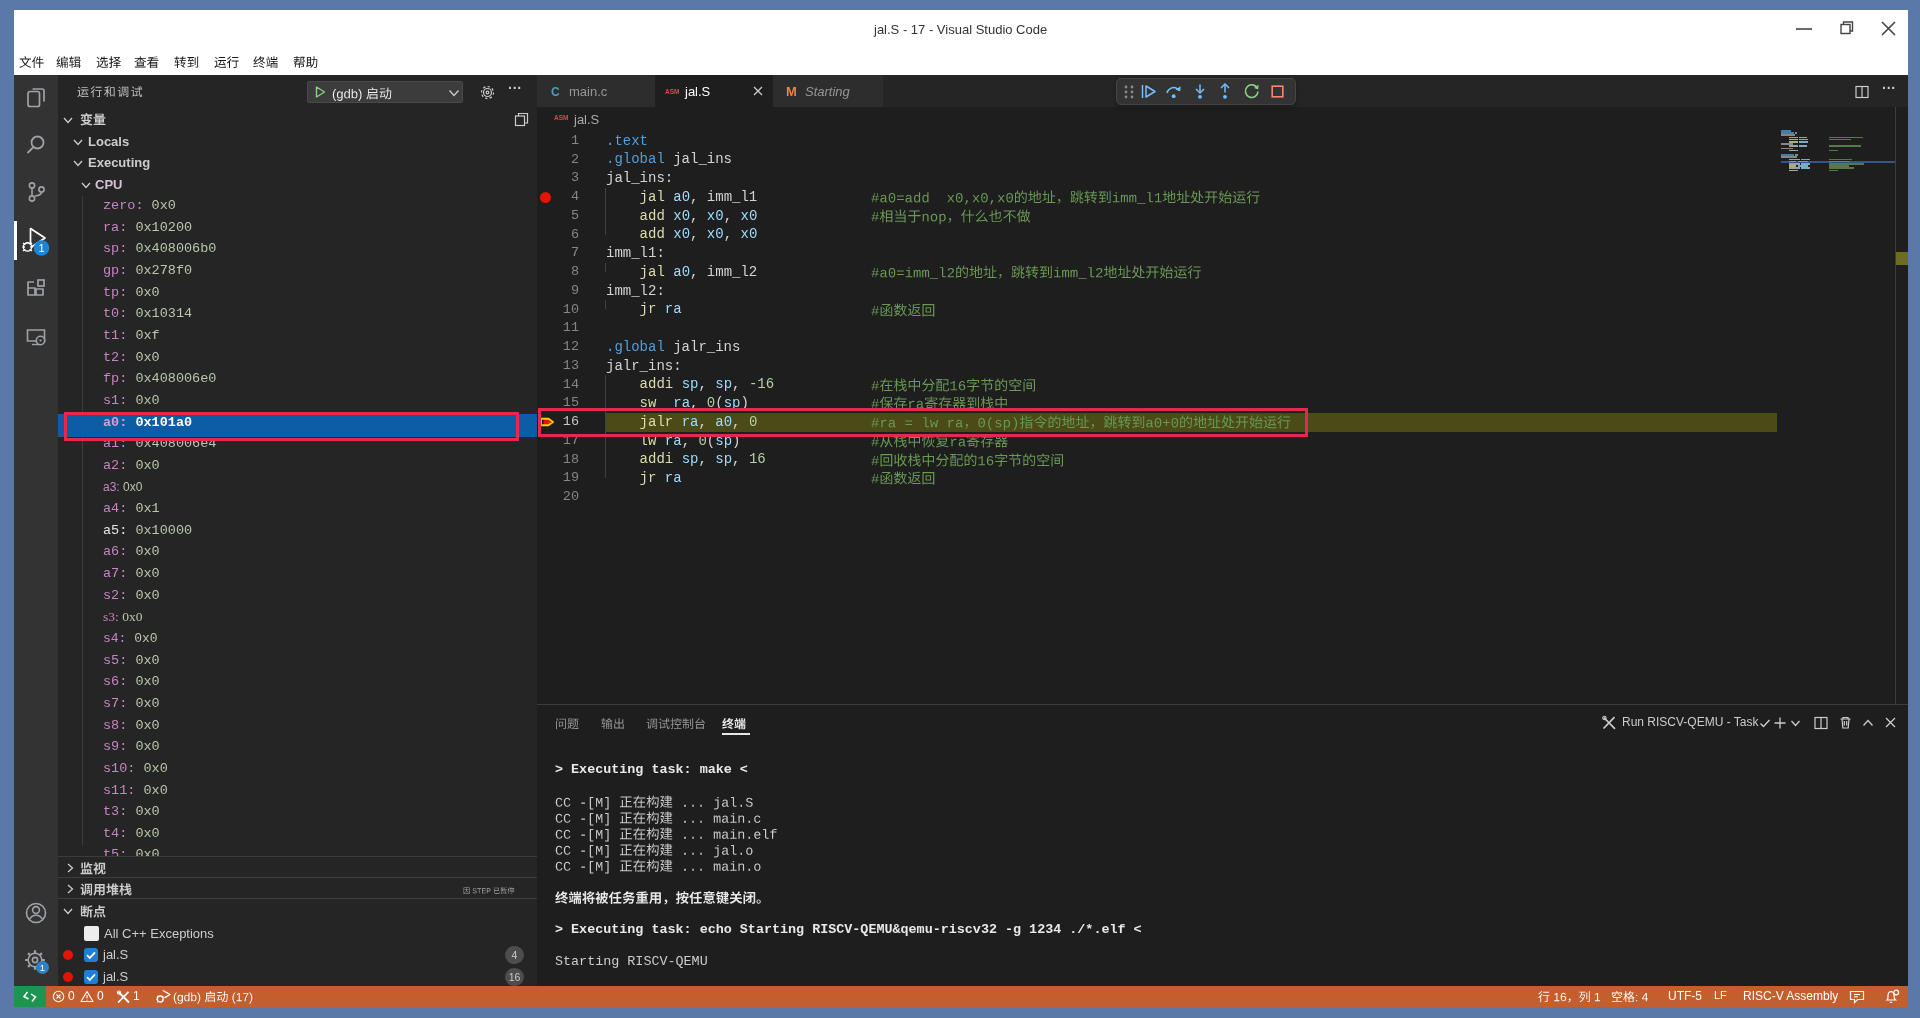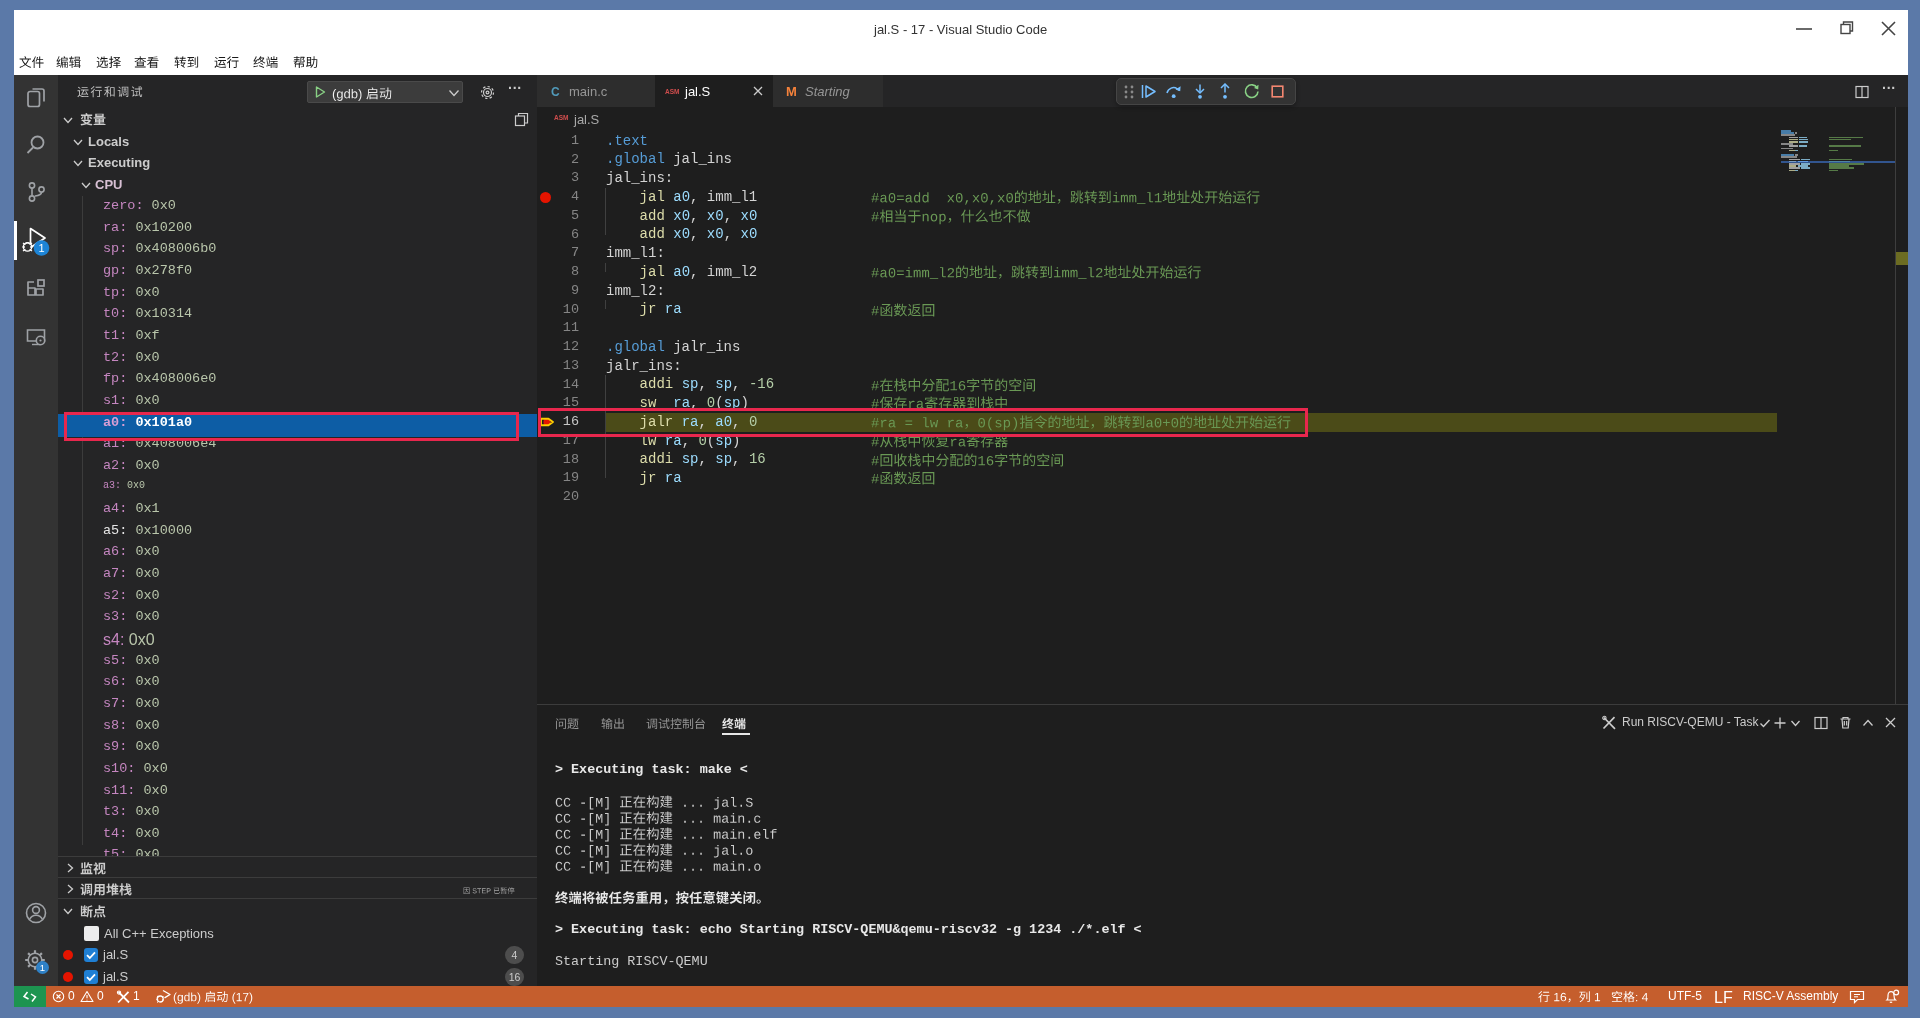--- a/index.html
+++ b/index.html
@@ -161,28 +161,28 @@
 <div style="position:absolute;left:103px;top:285px;font-family:'Liberation Mono',monospace;font-size:13.5px;color:#ccc;;white-space:pre"><span style="color:#c586c0">tp: </span><span style="color:#b9c6ab">0x0</span></div>
 <div style="position:absolute;left:103px;top:306px;font-family:'Liberation Mono',monospace;font-size:13.5px;color:#ccc;;white-space:pre"><span style="color:#c586c0">t0: </span><span style="color:#b9c6ab">0x10314</span></div>
 <div style="position:absolute;left:103px;top:328px;font-family:'Liberation Mono',monospace;font-size:13.5px;color:#ccc;;white-space:pre"><span style="color:#c586c0">t1: </span><span style="color:#b9c6ab">0xf</span></div>
 <div style="position:absolute;left:103px;top:350px;font-family:'Liberation Mono',monospace;font-size:13.5px;color:#ccc;;white-space:pre"><span style="color:#c586c0">t2: </span><span style="color:#b9c6ab">0x0</span></div>
 <div style="position:absolute;left:103px;top:371px;font-family:'Liberation Mono',monospace;font-size:13.5px;color:#ccc;;white-space:pre"><span style="color:#c586c0">fp: </span><span style="color:#b9c6ab">0x408006e0</span></div>
 <div style="position:absolute;left:103px;top:393px;font-family:'Liberation Mono',monospace;font-size:13.5px;color:#ccc;;white-space:pre"><span style="color:#c586c0">s1: </span><span style="color:#b9c6ab">0x0</span></div>
 <div class="" style="left:58px;top:414px;width:479px;height:23px;background:#0d5da5"></div>
 <div style="position:absolute;left:103px;top:415px;font-family:'Liberation Mono',monospace;font-size:13.5px;color:#fff;font-weight:bold;;white-space:pre"><span style="color:#d99fd4">a0: </span><span style="color:#ffffff">0x101a0</span></div>
 <div style="position:absolute;left:103px;top:436px;font-family:'Liberation Mono',monospace;font-size:13.5px;color:#ccc;;white-space:pre"><span style="color:#c586c0">a1: </span><span style="color:#b9c6ab">0x408006e4</span></div>
 <div style="position:absolute;left:103px;top:458px;font-family:'Liberation Mono',monospace;font-size:13.5px;color:#ccc;;white-space:pre"><span style="color:#c586c0">a2: </span><span style="color:#b9c6ab">0x0</span></div>
-<div style="position:absolute;left:103px;top:480px;font-family:Liberation Mono, monospace;font-size:10px;color:#ccc;;white-space:pre"><span style="color:#c586c0">a3: </span><span style="color:#b9c6ab">0x0</span></div>
+<div style="position:absolute;left:103px;top:480px;font-family:Liberation Sans, sans-serif;font-size:12px;color:#ccc;;white-space:pre"><span style="color:#c586c0">a3: </span><span style="color:#b9c6ab">0x0</span></div>
 <div style="position:absolute;left:103px;top:501px;font-family:'Liberation Mono',monospace;font-size:13.5px;color:#ccc;;white-space:pre"><span style="color:#c586c0">a4: </span><span style="color:#b9c6ab">0x1</span></div>
 <div style="position:absolute;left:103px;top:523px;font-family:'Liberation Mono',monospace;font-size:13.5px;color:#ccc;;white-space:pre"><span style="color:#e5e5e5">a5: </span><span style="color:#b9c6ab">0x10000</span></div>
 <div style="position:absolute;left:103px;top:544px;font-family:'Liberation Mono',monospace;font-size:13.5px;color:#ccc;;white-space:pre"><span style="color:#c586c0">a6: </span><span style="color:#b9c6ab">0x0</span></div>
 <div style="position:absolute;left:103px;top:566px;font-family:'Liberation Mono',monospace;font-size:13.5px;color:#ccc;;white-space:pre"><span style="color:#c586c0">a7: </span><span style="color:#b9c6ab">0x0</span></div>
 <div style="position:absolute;left:103px;top:588px;font-family:'Liberation Mono',monospace;font-size:13.5px;color:#ccc;;white-space:pre"><span style="color:#c586c0">s2: </span><span style="color:#b9c6ab">0x0</span></div>
-<div style="position:absolute;left:103px;top:609px;font-family:Liberation Mono, monospace;font-size:13.5px;color:#ccc;;white-space:pre"><span style="color:#c586c0">s3: </span><span style="color:#b9c6ab">0x0</span></div>
-<div style="position:absolute;left:103px;top:631px;font-family:Liberation Sans, sans-serif;font-size:16px;color:#ccc;;white-space:pre"><span style="color:#c586c0">s4: </span><span style="color:#b9c6ab">0x0</span></div>
+<div style="position:absolute;left:103px;top:609px;font-family:Liberation Serif, serif;font-size:13.5px;color:#ccc;;white-space:pre"><span style="color:#c586c0">s3: </span><span style="color:#b9c6ab">0x0</span></div>
+<div style="position:absolute;left:103px;top:631px;font-family:Liberation Mono, monospace;font-size:13px;color:#ccc;;white-space:pre"><span style="color:#c586c0">s4: </span><span style="color:#b9c6ab">0x0</span></div>
 <div style="position:absolute;left:103px;top:653px;font-family:'Liberation Mono',monospace;font-size:13.5px;color:#ccc;;white-space:pre"><span style="color:#c586c0">s5: </span><span style="color:#b9c6ab">0x0</span></div>
 <div style="position:absolute;left:103px;top:674px;font-family:'Liberation Mono',monospace;font-size:13.5px;color:#ccc;;white-space:pre"><span style="color:#c586c0">s6: </span><span style="color:#b9c6ab">0x0</span></div>
 <div style="position:absolute;left:103px;top:696px;font-family:'Liberation Mono',monospace;font-size:13.5px;color:#ccc;;white-space:pre"><span style="color:#c586c0">s7: </span><span style="color:#b9c6ab">0x0</span></div>
 <div style="position:absolute;left:103px;top:718px;font-family:'Liberation Mono',monospace;font-size:13.5px;color:#ccc;;white-space:pre"><span style="color:#c586c0">s8: </span><span style="color:#b9c6ab">0x0</span></div>
 <div style="position:absolute;left:103px;top:739px;font-family:'Liberation Mono',monospace;font-size:13.5px;color:#ccc;;white-space:pre"><span style="color:#c586c0">s9: </span><span style="color:#b9c6ab">0x0</span></div>
 <div style="position:absolute;left:103px;top:761px;font-family:'Liberation Mono',monospace;font-size:13.5px;color:#ccc;;white-space:pre"><span style="color:#c586c0">s10: </span><span style="color:#b9c6ab">0x0</span></div>
 <div style="position:absolute;left:103px;top:783px;font-family:'Liberation Mono',monospace;font-size:13.5px;color:#ccc;;white-space:pre"><span style="color:#c586c0">s11: </span><span style="color:#b9c6ab">0x0</span></div>
 <div style="position:absolute;left:103px;top:804px;font-family:'Liberation Mono',monospace;font-size:13.5px;color:#ccc;;white-space:pre"><span style="color:#c586c0">t3: </span><span style="color:#b9c6ab">0x0</span></div>
 <div style="position:absolute;left:103px;top:826px;font-family:'Liberation Mono',monospace;font-size:13.5px;color:#ccc;;white-space:pre"><span style="color:#c586c0">t4: </span><span style="color:#b9c6ab">0x0</span></div>
 <div class="" style="left:64px;top:412px;width:455px;height:29px;border:3px solid #e8274d"></div>
@@ -552,21 +552,21 @@
     <svg class="" width="64" height="18" viewBox="0 0 64 18" style="overflow:visible">
       <path transform="translate(0,12.2)" fill="#ffffff" d="M5.2 -9.4V-8.5H11.1V-9.4ZM3.2 -10.1C2.6 -9.2 1.4 -8.1 0.4 -7.5C0.6 -7.3 0.8 -6.9 0.9 -6.7C2.0 -7.5 3.3 -8.7 4.1 -9.7ZM4.7 -6.0V-5.2H8.7V-0.2C8.7 -0.0 8.7 0.0 8.4 0.1C8.2 0.1 7.4 0.1 6.5 0.0C6.7 0.3 6.8 0.7 6.8 0.9C8.0 0.9 8.7 0.9 9.1 0.8C9.5 0.6 9.6 0.4 9.6 -0.2V-5.2H11.5V-6.0ZM3.7 -7.5C2.9 -6.1 1.5 -4.8 0.3 -3.9C0.5 -3.7 0.8 -3.3 0.9 -3.1C1.4 -3.5 1.8 -3.9 2.3 -4.4V1.0H3.2V-5.4C3.7 -6.0 4.2 -6.6 4.5 -7.2Z M16.2 0.0V-0.9H18.4V-7.2L16.5 -5.9V-6.9L18.4 -8.3H19.4V-0.9H21.4V0.0Z M28.2 -2.7Q28.2 -1.4 27.4 -0.6Q26.7 0.1 25.5 0.1Q24.1 0.1 23.4 -0.9Q22.6 -2.0 22.6 -3.9Q22.6 -6.1 23.4 -7.2Q24.2 -8.4 25.6 -8.4Q27.4 -8.4 27.9 -6.7L26.9 -6.5Q26.6 -7.5 25.6 -7.5Q24.7 -7.5 24.2 -6.7Q23.7 -5.8 23.7 -4.2Q24.0 -4.8 24.5 -5.1Q25.0 -5.3 25.7 -5.3Q26.8 -5.3 27.5 -4.6Q28.2 -3.9 28.2 -2.7ZM27.1 -2.7Q27.1 -3.6 26.6 -4.0Q26.2 -4.5 25.4 -4.5Q24.7 -4.5 24.2 -4.1Q23.8 -3.7 23.8 -2.9Q23.8 -2.0 24.2 -1.3Q24.7 -0.7 25.5 -0.7Q26.2 -0.7 26.6 -1.2Q27.1 -1.8 27.1 -2.7Z M30.6 1.3C31.8 0.8 32.6 -0.1 32.6 -1.4C32.6 -2.3 32.3 -2.8 31.6 -2.8C31.1 -2.8 30.7 -2.5 30.7 -2.0C30.7 -1.4 31.1 -1.1 31.6 -1.1L31.8 -1.1C31.8 -0.3 31.2 0.3 30.3 0.6Z M48.4 -8.7V-2.0H49.3V-8.7ZM50.9 -10.0V-0.2C50.9 -0.0 50.8 0.0 50.6 0.0C50.4 0.1 49.8 0.1 49.1 0.0C49.2 0.3 49.4 0.7 49.4 0.9C50.3 0.9 50.9 0.9 51.3 0.8C51.6 0.6 51.8 0.3 51.8 -0.2V-10.0ZM42.9 -3.6C43.5 -3.2 44.2 -2.6 44.7 -2.2C43.9 -1.0 42.8 -0.2 41.6 0.3C41.8 0.4 42.1 0.8 42.2 1.0C44.7 -0.1 46.6 -2.5 47.2 -6.6L46.6 -6.8L46.5 -6.8H43.8C44.0 -7.3 44.1 -7.9 44.3 -8.6H47.5V-9.4H41.4V-8.6H43.4C42.9 -6.7 42.3 -5.0 41.3 -3.9C41.5 -3.8 41.9 -3.5 42.0 -3.3C42.6 -4.0 43.1 -4.9 43.5 -5.9H46.2C46.0 -4.8 45.6 -3.8 45.2 -3.0C44.7 -3.4 44.0 -3.9 43.4 -4.3Z M56.9 0.0V-0.9H59.0V-7.2L57.2 -5.9V-6.9L59.1 -8.3H60.1V-0.9H62.1V0.0Z"></path>
     </svg>
   </div>
 <div style="position:absolute;left:1611px;top:988.8px;line-height:0">
     <svg class="" width="39" height="18" viewBox="0 0 39 18" style="overflow:visible">
       <path transform="translate(0,12.2)" fill="#ffffff" d="M6.8 -6.4C8.0 -5.8 9.6 -4.9 10.4 -4.3L11.0 -5.0C10.2 -5.5 8.5 -6.4 7.3 -7.0ZM4.6 -7.1C3.7 -6.3 2.4 -5.5 1.0 -5.0L1.5 -4.2C3.0 -4.8 4.3 -5.7 5.2 -6.5ZM0.9 -0.3V0.6H11.1V-0.3H6.5V-3.3H9.9V-4.1H2.2V-3.3H5.5V-0.3ZM5.1 -9.9C5.3 -9.5 5.5 -9.0 5.7 -8.6H0.9V-5.9H1.8V-7.8H10.2V-6.2H11.1V-8.6H6.8C6.6 -9.1 6.3 -9.7 6.0 -10.2Z M18.9 -8.0H21.5C21.2 -7.2 20.7 -6.6 20.1 -6.0C19.5 -6.5 19.1 -7.2 18.8 -7.8ZM14.4 -10.1V-7.5H12.6V-6.7H14.3C13.9 -5.0 13.1 -3.1 12.3 -2.1C12.5 -1.9 12.7 -1.5 12.8 -1.3C13.4 -2.1 14.0 -3.4 14.4 -4.8V0.9H15.3V-5.1C15.6 -4.6 16.1 -3.9 16.3 -3.6L16.8 -4.3C16.6 -4.6 15.6 -5.8 15.3 -6.1V-6.7H16.6L16.4 -6.4C16.6 -6.3 16.9 -6.0 17.1 -5.8C17.5 -6.2 17.9 -6.6 18.3 -7.1C18.6 -6.5 19.0 -5.9 19.5 -5.4C18.5 -4.5 17.3 -3.9 16.1 -3.5C16.3 -3.3 16.5 -3.0 16.6 -2.8C16.9 -2.9 17.2 -3.0 17.5 -3.1V1.0H18.4V0.4H21.7V0.9H22.6V-3.2L23.2 -3.0C23.3 -3.3 23.5 -3.6 23.7 -3.8C22.5 -4.1 21.5 -4.7 20.7 -5.4C21.6 -6.3 22.2 -7.3 22.7 -8.6L22.1 -8.8L21.9 -8.8H19.3C19.5 -9.1 19.7 -9.5 19.8 -9.9L19.0 -10.1C18.5 -8.9 17.7 -7.7 16.8 -6.8V-7.5H15.3V-10.1ZM18.4 -0.3V-2.7H21.7V-0.3ZM18.1 -3.4C18.8 -3.8 19.5 -4.3 20.1 -4.8C20.7 -4.3 21.4 -3.8 22.2 -3.4Z M25.1 -5.1V-6.3H26.2V-5.1ZM25.1 0.0V-1.2H26.2V0.0Z M35.8 -1.9V0.0H34.8V-1.9H30.9V-2.7L34.7 -8.3H35.8V-2.7H37.0V-1.9ZM34.8 -7.1Q34.8 -7.0 34.7 -6.8Q34.5 -6.5 34.4 -6.4L32.3 -3.3L32.0 -2.8L31.9 -2.7H34.8Z"></path>
     </svg>
   </div>
 <div style="position:absolute;left:1668px;top:989px;font-family:'Liberation Sans',monospace;font-size:12px;color:#ffffff;;white-space:pre">UTF-5</div>
-<div style="position:absolute;left:1714px;top:989px;font-family:'Liberation Sans',monospace;font-size:16px;color:#ffffff;;white-space:pre">LF</div>
+<div style="position:absolute;left:1714px;top:989px;font-family:'Liberation Sans',monospace;font-size:11px;color:#ffffff;;white-space:pre">LF</div>
 <div style="position:absolute;left:1743px;top:989px;font-family:'Liberation Sans',monospace;font-size:12px;color:#ffffff;;white-space:pre">RISC-V Assembly</div>
 <svg style="position:absolute;left:1849px;top:989px" width="16" height="15" viewBox="0 0 16 15" fill="none" stroke="#ffffff" stroke-width="1.2">
 <path d="M1.5 2.5h13v8h-6l-3 3v-3h-4z"></path>
     <path d="M5 5.5h6M5 7.8h4" stroke-width="1"></path>
 </svg>
 <svg style="position:absolute;left:1884px;top:989px" width="16" height="15" viewBox="0 0 16 15" fill="none" stroke="#ffffff" stroke-width="1.2">
 <path d="M3 11h8.5c-1.2-1-1.5-2.5-1.5-4.5 0-2.3-1.3-3.8-3-3.8S4 4.2 4 6.5C4 8.5 4.2 10 3 11z"></path>
     <path d="M6 12.8c.4.8 1.6.8 2 0"></path>
 <circle cx="12.2" cy="3.5" r="2.4" fill="#c55e2d" stroke="#ffffff"></circle>
 </svg>

